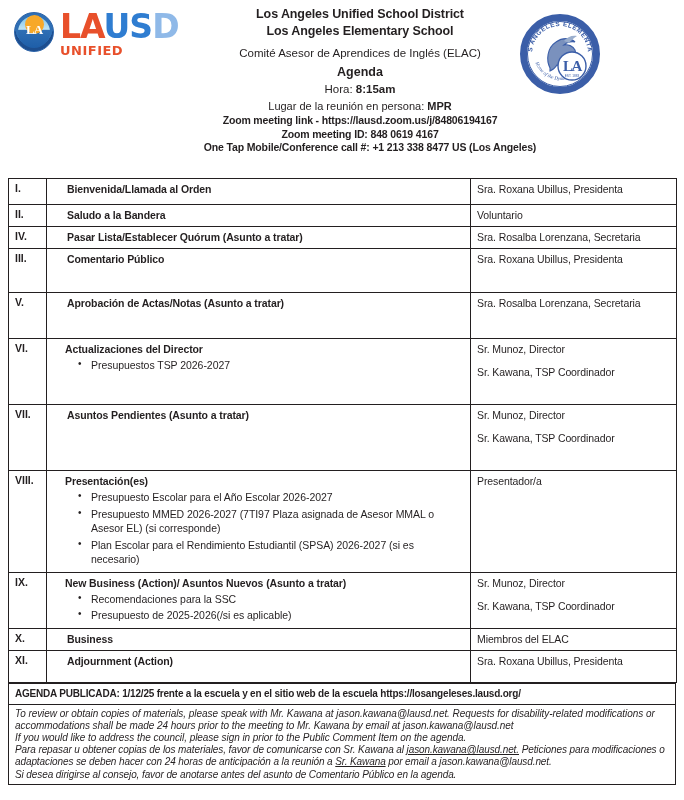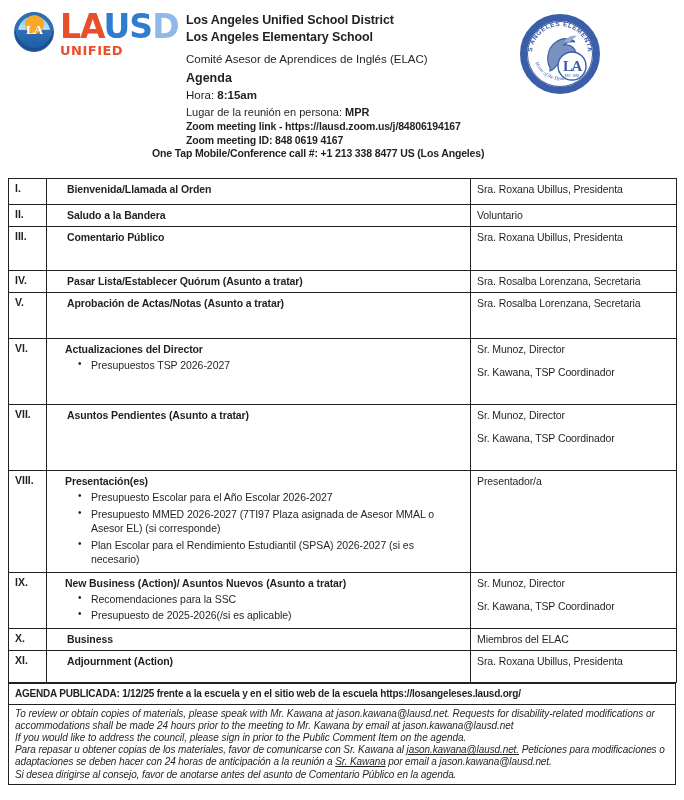--- a/index.html
+++ b/index.html
@@ -116,21 +116,22 @@
     border-radius: 50%;
     border: 1.5px solid #3b5ea8;
     box-sizing: border-box;
   }
   .school-seal svg { position: absolute; inset: 0; }
 
   .header-text {
     position: absolute;
     left: 186px;
     right: 150px;
-    top: 12px;
+    top: 6px;
+    text-align: center;
   }
   .h-line1, .h-line2 {
     font-size: 12.5px;
     font-weight: bold;
     line-height: 17px;
     letter-spacing: -0.1px;
   }
   .h-sub {
     font-size: 11.5px;
     line-height: 20px;
@@ -320,36 +321,36 @@
         </tr>
         <tr style="height: 22px;">
           <td class="num">II.</td>
           <td>
             <div class="item-title">Saludo a la Bandera</div>
           </td>
           <td class="who">
             <div>Voluntario</div>
           </td>
         </tr>
+        <tr style="height: 22px;">
+          <td class="num">IV.</td>
+          <td>
+            <div class="item-title">Pasar Lista/Establecer Quórum (Asunto a tratar)</div>
+          </td>
+          <td class="who">
+            <div>Sra. Rosalba Lorenzana, Secretaria</div>
+          </td>
+        </tr>
         <tr style="height: 44px;">
           <td class="num">III.</td>
           <td>
             <div class="item-title">Comentario Público</div>
           </td>
           <td class="who">
             <div>Sra. Roxana Ubillus, Presidenta</div>
-          </td>
-        </tr>
-        <tr style="height: 22px;">
-          <td class="num">IV.</td>
-          <td>
-            <div class="item-title">Pasar Lista/Establecer Quórum (Asunto a tratar)</div>
-          </td>
-          <td class="who">
-            <div>Sra. Rosalba Lorenzana, Secretaria</div>
           </td>
         </tr>
         <tr style="height: 46px;">
           <td class="num">V.</td>
           <td>
             <div class="item-title">Aprobación de Actas/Notas (Asunto a tratar)</div>
           </td>
           <td class="who">
             <div>Sra. Rosalba Lorenzana, Secretaria</div>
           </td>

